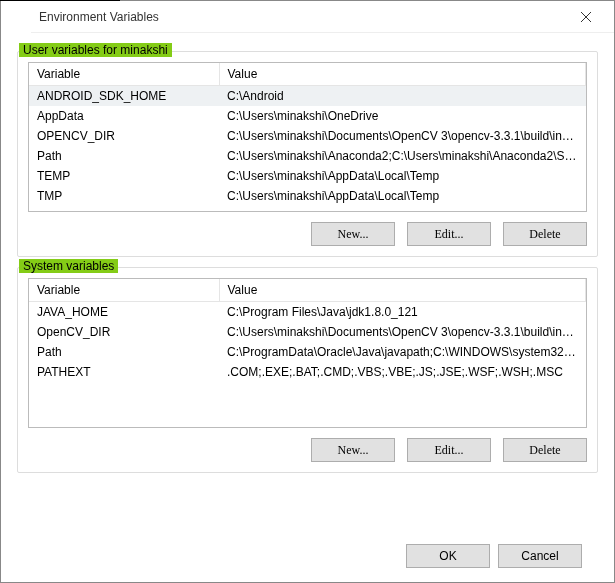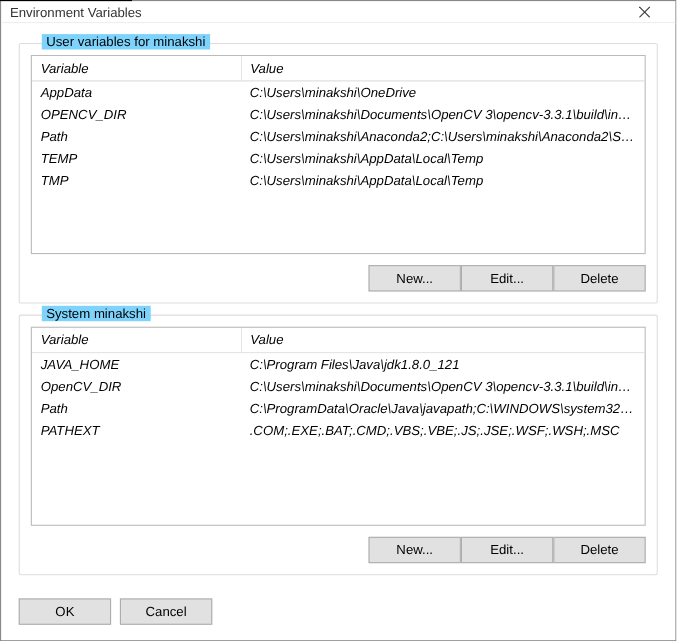--- a/index.html
+++ b/index.html
@@ -13,27 +13,28 @@
   .window {
     width: 615px;
     height: 583px;
     border: 1px solid #888;
     background: #fff;
     display: flex;
     flex-direction: column;
     position: relative;
   }
   .titlebar {
-    height: 20px;
+    height: 32px;
     display: flex;
     align-items: center;
     padding: 0 8px;
     border-bottom: 1px solid #eee;
     font-size: 12px;
     color: #333;
+    margin-left: 30px;
   }
   .titlebar-spacer { flex: 1; }
   .close-btn {
     width: 40px; height: 28px;
     display: flex; align-items: center; justify-content: center;
     color: #333;
   }
   .close-btn svg { width: 10px; height: 10px; }
   .body {
     flex: 1;
@@ -45,33 +46,32 @@
   .group {
     border: 1px solid #ddd;
     border-radius: 2px;
     padding: 10px 10px 10px 10px;
     margin-top: 10px;
     position: relative;
   }
   .group-label {
     position: absolute;
     top: -9px;
-    left: 20px;
-    background: #7dd3fc;
+    left: 1px;
+    background: #84cc16;
     padding: 0 4px;
     font-size: 12px;
     color: #000;
   }
   .table-wrap {
     border: 1px solid #bbb;
-    height: 181px;
+    height: 150px;
     overflow: hidden;
     position: relative;
     background: #fff;
-    font-style: italic;
   }
   .table-scroll {
     height: 100%;
     overflow-y: auto;
     overflow-x: hidden;
   }
   table {
     width: 100%;
     border-collapse: collapse;
     table-layout: fixed;
@@ -95,42 +95,43 @@
     text-overflow: ellipsis;
     font-size: 12px;
   }
   col.col-var { width: 190px; }
   tbody tr.selected {
     background: #eef1f3;
   }
   .btn-row {
     display: flex;
     justify-content: flex-end;
-    gap: 0;
+    gap: 12px;
     margin-top: 10px;
+    font-family: Liberation Serif, serif;
   }
   .btn {
     min-width: 84px;
     height: 24px;
     border: 1px solid #adadad;
     background: #e1e1e1;
     font-size: 12px;
     color: #000;
     padding: 0 10px;
     cursor: pointer;
     display: inline-flex;
     align-items: center;
     justify-content: center;
     font-family: inherit;
   }
   .footer {
     border-top: 0;
-    padding: 10px 20px 14px 16px;
-    display: flex;
-    justify-content: flex-start;
+    padding: 10px 32px 14px 16px;
+    display: flex;
+    justify-content: flex-end;
     gap: 8px;
   }
   
   .table-scroll::-webkit-scrollbar { width: 16px; }
   .table-scroll::-webkit-scrollbar-track { background: #f0f0f0; }
   .table-scroll::-webkit-scrollbar-thumb { background: #c2c2c2; }
   .top-black-strip {
     position: absolute;
     top: -5px; left: -1px;
     width: 120px; height: 5px;
@@ -166,20 +167,24 @@
                 <col class="col-var">
                 <col>
               </colgroup>
             <thead>
               <tr>
                 <th>Variable</th>
                 <th>Value</th>
               </tr>
             </thead>
             <tbody id="user-tbody">
+                <tr class="selected">
+                  <td>ANDROID_SDK_HOME</td>
+                  <td>C:\Android</td>
+                </tr>
                 <tr>
                   <td>AppData</td>
                   <td>C:\Users\minakshi\OneDrive</td>
                 </tr>
                 <tr>
                   <td>OPENCV_DIR</td>
                   <td>C:\Users\minakshi\Documents\OpenCV 3\opencv-3.3.1\build\install</td>
                 </tr>
                 <tr>
                   <td>Path</td>
@@ -199,21 +204,21 @@
       </div>
 
       <div class="btn-row">
         <button class="btn">New...</button>
         <button class="btn">Edit...</button>
         <button class="btn">Delete</button>
       </div>
     </div>
 
     <div class="group">
-      <span class="group-label">System minakshi</span>
+      <span class="group-label">System variables</span>
 
       <div class="table-wrap">
         <div class="table-scroll">
           <table>
             <colgroup>
                 <col class="col-var">
                 <col>
               </colgroup>
             <thead>
               <tr>

